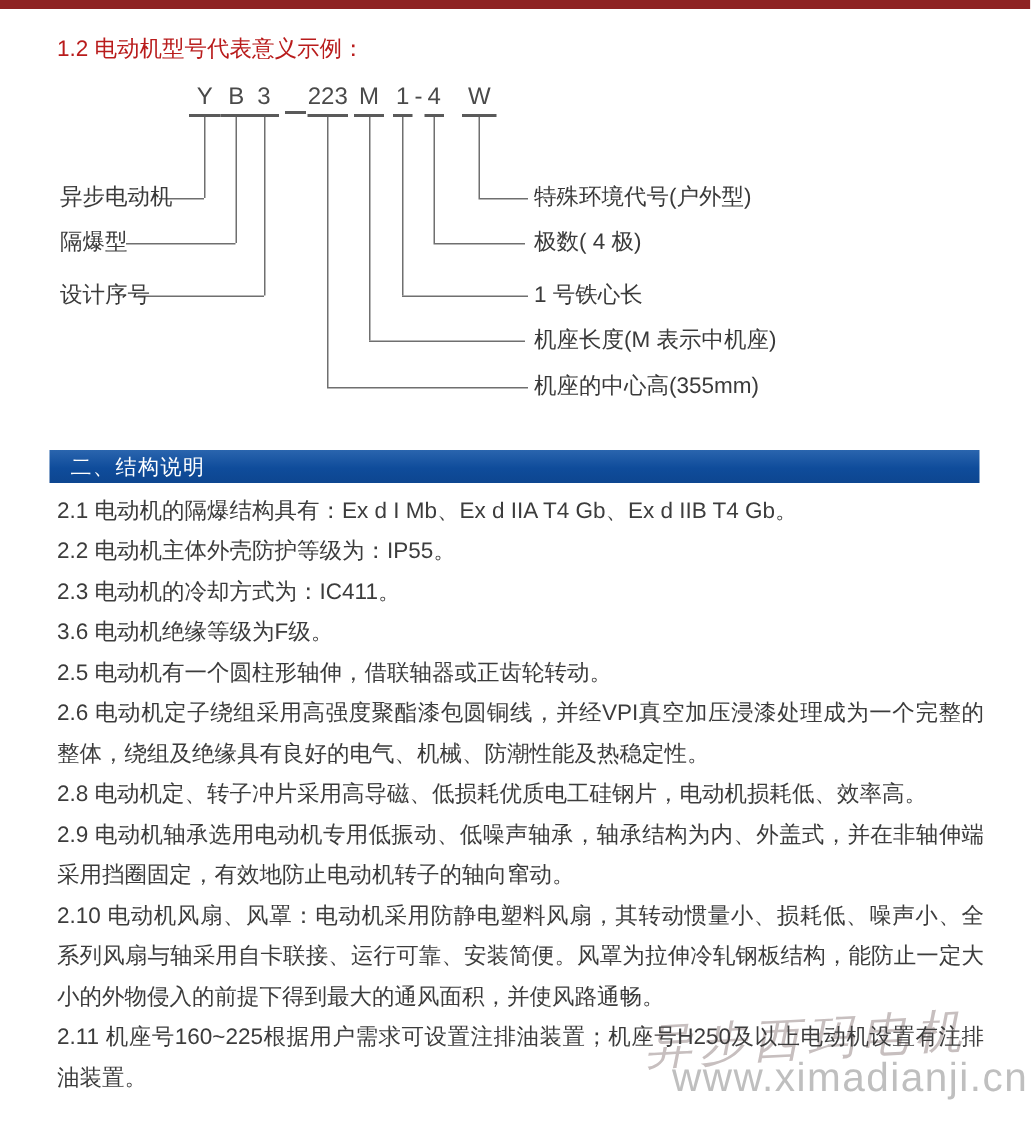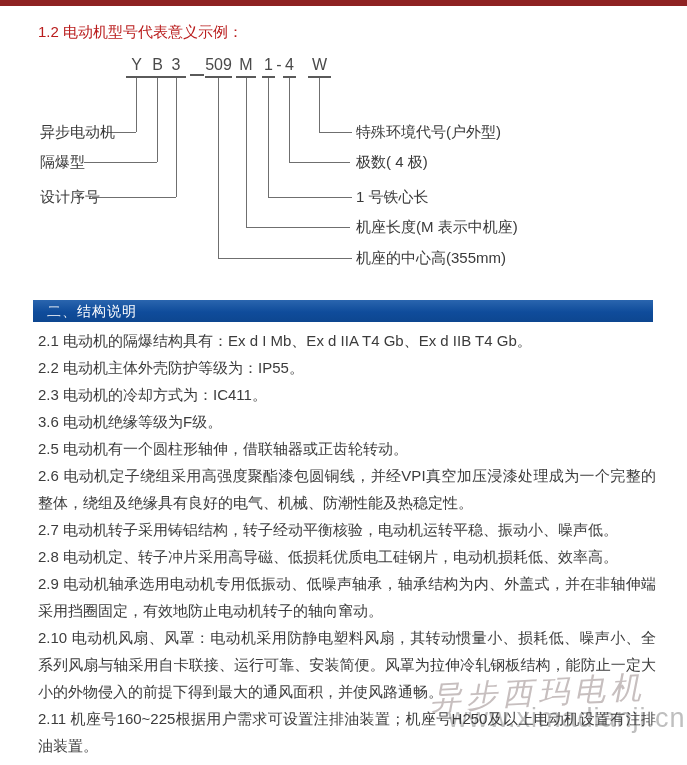--- a/index.html
+++ b/index.html
@@ -47,21 +47,21 @@
 
   <div class="abs topbar"></div>
 
   <div class="abs doc-title">1.2 电动机型号代表意义示例：</div>
 
   <div>
 
     <div class="abs code" style="left:126px;top:56px;width:21px;">Y</div>
     <div class="abs code" style="left:147px;top:56px;width:21px;">B</div>
     <div class="abs code" style="left:166px;top:56px;width:20px;">3</div>
-    <div class="abs code" style="left:205px;top:56px;width:27px;">509</div>
+    <div class="abs code" style="left:205px;top:56px;width:27px;">223</div>
     <div class="abs code" style="left:236px;top:56px;width:20px;">M</div>
     <div class="abs code" style="left:262px;top:56px;width:13px;">1</div>
     <div class="abs code" style="left:272px;top:56px;width:14px;">-</div>
     <div class="abs code" style="left:283px;top:56px;width:13px;">4</div>
     <div class="abs code" style="left:308px;top:56px;width:23px;">W</div>
 
     <div class="abs uline" style="left:126px;top:76px;width:21px;"></div>
     <div class="abs uline" style="left:147px;top:76px;width:21px;"></div>
     <div class="abs uline" style="left:166px;top:76px;width:20px;"></div>
     <div class="abs uline" style="left:190px;top:74px;width:14px;"></div>
@@ -105,21 +105,20 @@
     <span>二、结构说明</span>
   </div>
 
   <div class="abs body-text">
     <p>2.1 电动机的隔爆结构具有：Ex d I Mb、Ex d IIA T4 Gb、Ex d IIB T4 Gb。</p>
     <p>2.2 电动机主体外壳防护等级为：IP55。</p>
     <p>2.3 电动机的冷却方式为：IC411。</p>
     <p>3.6 电动机绝缘等级为F级。</p>
     <p>2.5 电动机有一个圆柱形轴伸，借联轴器或正齿轮转动。</p>
     <p>2.6 电动机定子绕组采用高强度聚酯漆包圆铜线，并经VPI真空加压浸漆处理成为一个完整的整体，绕组及绝缘具有良好的电气、机械、防潮性能及热稳定性。</p>
-    <p>2.7 电动机转子采用铸铝结构，转子经动平衡核验，电动机运转平稳、振动小、噪声低。</p>
     <p>2.8 电动机定、转子冲片采用高导磁、低损耗优质电工硅钢片，电动机损耗低、效率高。</p>
     <p>2.9 电动机轴承选用电动机专用低振动、低噪声轴承，轴承结构为内、外盖式，并在非轴伸端采用挡圈固定，有效地防止电动机转子的轴向窜动。</p>
     <p>2.10 电动机风扇、风罩：电动机采用防静电塑料风扇，其转动惯量小、损耗低、噪声小、全系列风扇与轴采用自卡联接、运行可靠、安装简便。风罩为拉伸冷轧钢板结构，能防止一定大小的外物侵入的前提下得到最大的通风面积，并使风路通畅。</p>
     <p>2.11 机座号160~225根据用户需求可设置注排油装置；机座号H250及以上电动机设置有注排油装置。</p>
   </div>
 
   <div class="abs watermark-brand">异步西玛电机</div>
   <div class="abs watermark-url">www.ximadianji.cn</div>
 
 </div>

